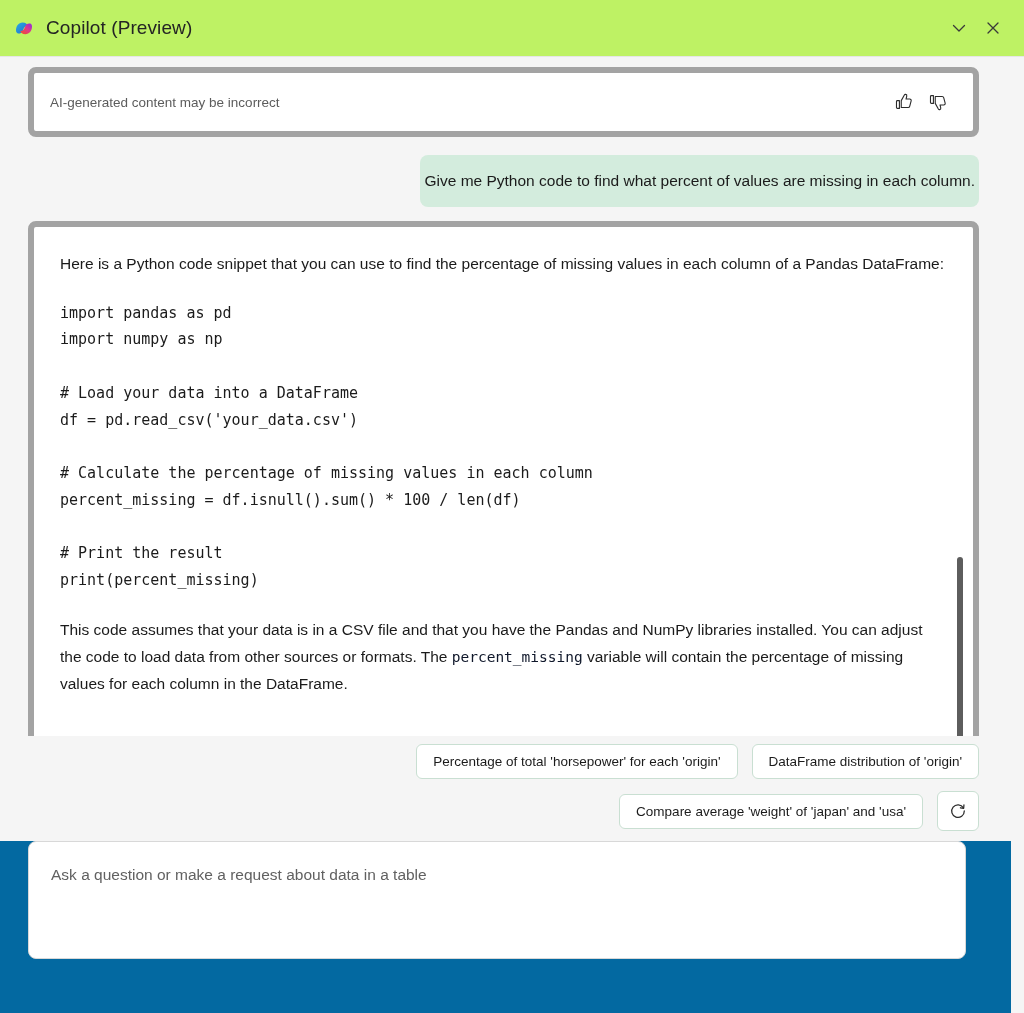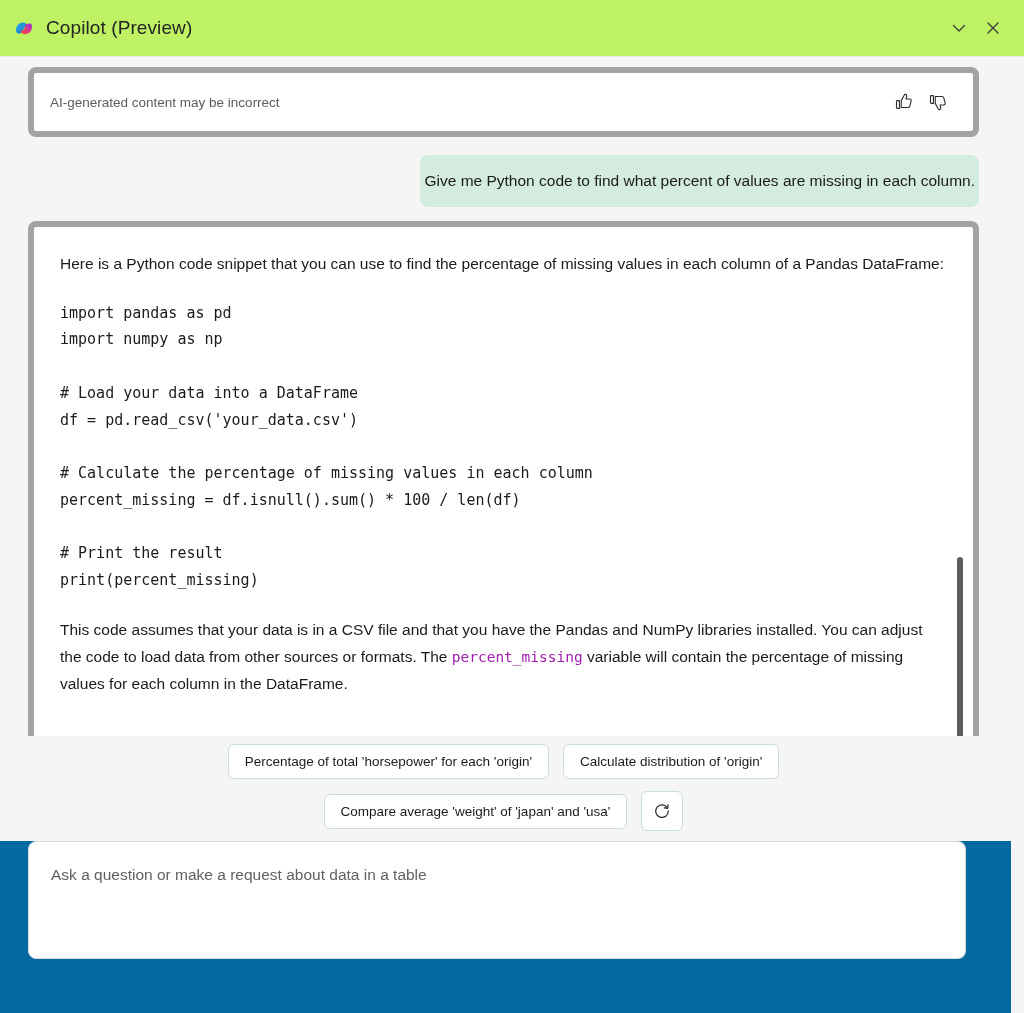--- a/index.html
+++ b/index.html
@@ -138,21 +138,21 @@
   }
   .codeblock {
     font-size: 15px;
     line-height: 1.78;
     white-space: pre;
     color: #1b1b1b;
     margin: 0 0 24px 0;
   }
   .inline-code {
     font-size: 14.5px;
-    color: #a21caf;
+    color: #0f172a;
   }
 
   
   .scrollbar-track {
     position: absolute;
     right: 10px;
     top: 330px;
     width: 6px;
     height: 310px;
     border-radius: 3px;
@@ -169,21 +169,21 @@
   .suggestions {
     position: absolute;
     left: 0; right: 0;
     bottom: 172px;
     padding: 8px 45px 10px 28px;
     box-sizing: border-box;
     background: #f5f5f5;
   }
   .chip-row {
     display: flex;
-    justify-content: center;
+    justify-content: flex-end;
     align-items: center;
     gap: 14px;
     margin-bottom: 12px;
   }
   .chip-row:last-child { margin-bottom: 0; }
   .chip {
     background: #ffffff;
     border: 1px solid #c9dfd2;
     border-radius: 6px;
     padding: 9px 16px;
@@ -345,21 +345,21 @@
         <div class="scrollbar-track">
           <div class="scrollbar-thumb"></div>
         </div>
       </div>
 
     </div>
 
     <div class="suggestions">
       <div class="chip-row">
         <div class="chip">Percentage of total 'horsepower' for each 'origin'</div>
-        <div class="chip">Calculate distribution of 'origin'</div>
+        <div class="chip">DataFrame distribution of 'origin'</div>
       </div>
       <div class="chip-row">
         <div class="chip">Compare average 'weight' of 'japan' and 'usa'</div>
         <div class="refresh-btn">
           <svg width="18" height="18" viewBox="0 0 20 20">
             <path d="M16 6.5A7 7 0 1 0 17 10" fill="none" stroke="currentColor" stroke-width="1.4" stroke-linecap="round"></path>
             <path d="M16.6 3.3 L16.3 7 L12.7 6.4" fill="none" stroke="currentColor" stroke-width="1.4" stroke-linecap="round" stroke-linejoin="round"></path>
           </svg>
         </div>
       </div>

